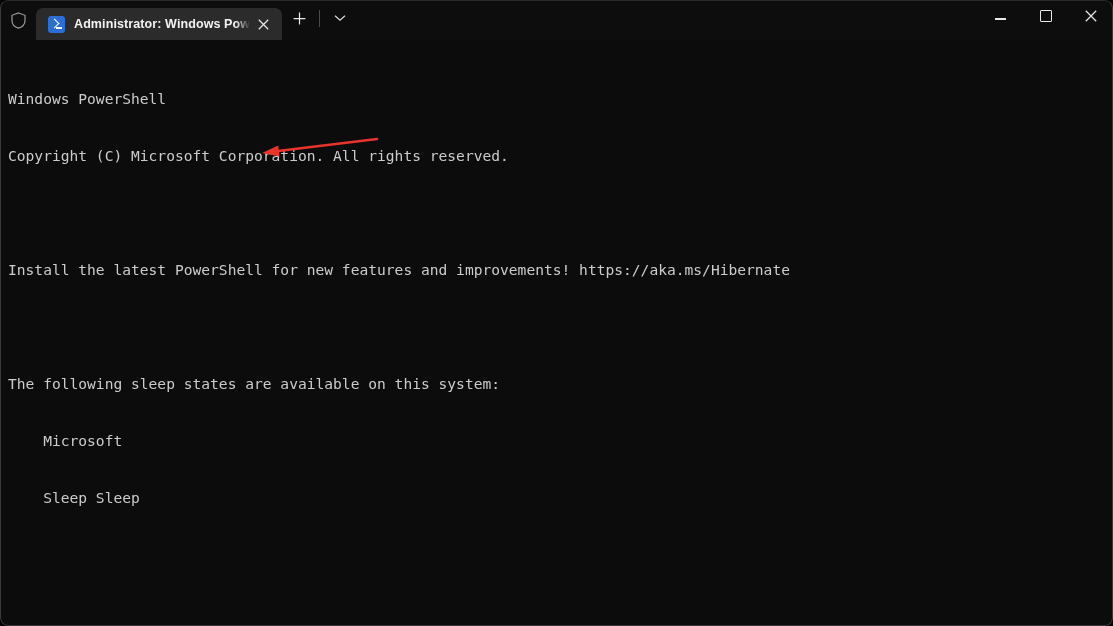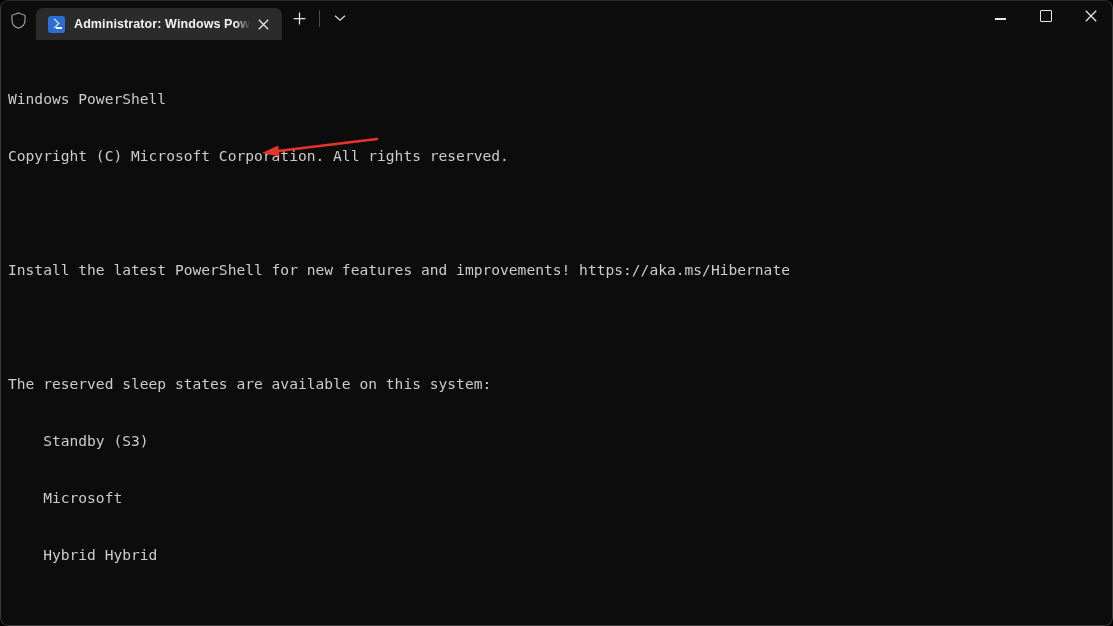--- a/index.html
+++ b/index.html
@@ -256,24 +256,23 @@
     </div>
   </div>
 
   <div id="terminal">
     <div id="console">
       <div class="ln">Windows PowerShell</div>
       <div class="ln">Copyright (C) Microsoft Corporation. All rights reserved.</div>
       <div class="ln"></div>
       <div class="ln">Install the latest PowerShell for new features and improvements! https://aka.ms/Hibernate</div>
       <div class="ln"></div>
-      <div class="ln">The reserved sleep states are available on this system:</div>
-      <div class="ln">    Standby (S3)</div>
+      <div class="ln">The following sleep states are available on this system:</div>
       <div class="ln">    Microsoft</div>
-      <div class="ln">    Hybrid Hybrid</div>
+      <div class="ln">    Sleep Sleep</div>
       
       
       
       
       
       
       
       
       
       

